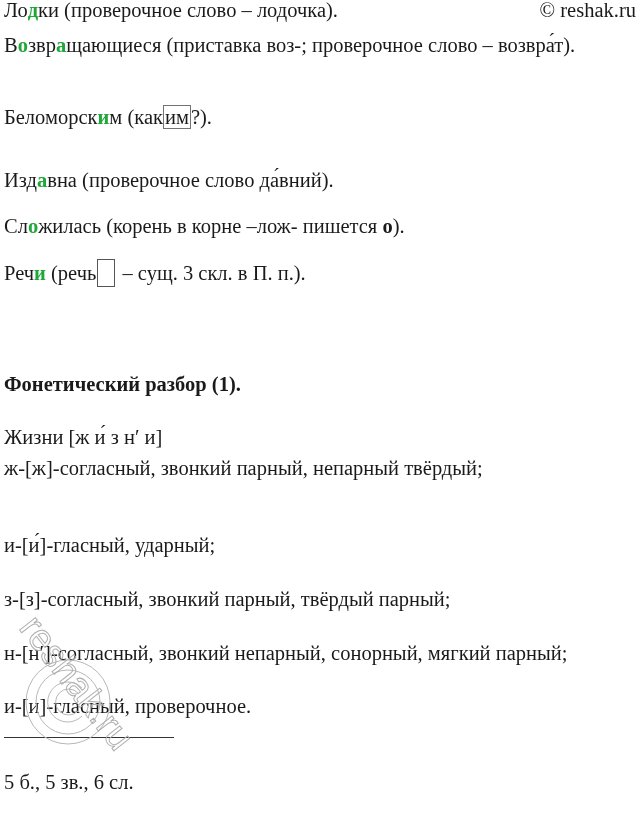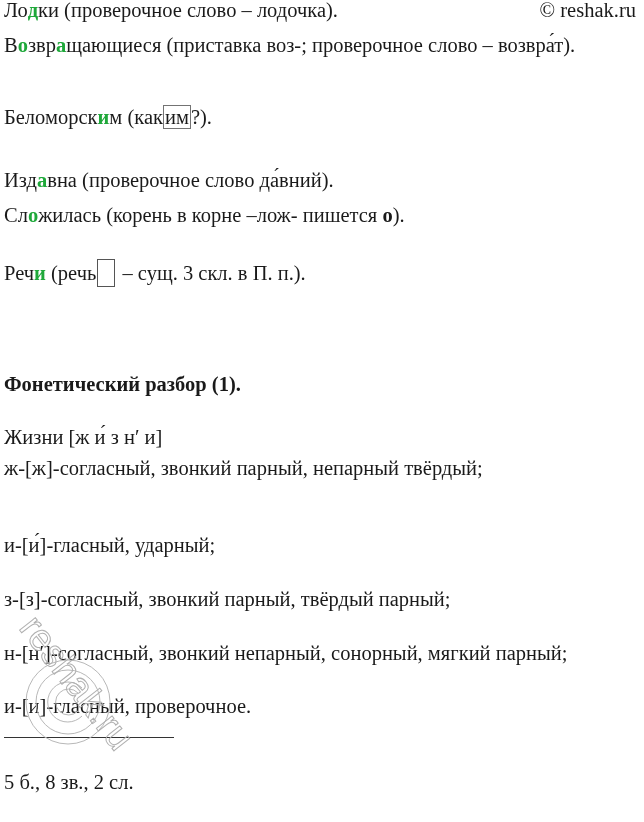--- a/index.html
+++ b/index.html
@@ -17,33 +17,33 @@
 </head>
 <body>
 
 <div class="copyright">© reshak.ru</div>
 
 <div id="spelling">
     <div class="line" style="top: -2px;"><span>Ло</span><span class="g">д</span><span>ки (проверочное слово – лодочка).</span></div>
     <div class="line" style="top: 33px;"><span>В</span><span class="g">о</span><span>звр</span><span class="g">а</span><span>щающиеся (приставка воз-; проверочное слово – возвра́т).</span></div>
     <div class="line" style="top: 105px;"><span>Беломорск</span><span class="g">и</span><span>м (как</span><span class="box">им</span><span>?).</span></div>
     <div class="line" style="top: 160px; margin-top: 8px;"><span>Изд</span><span class="g">а</span><span>вна (проверочное слово да́вний).</span></div>
-    <div class="line" style="top: 203px; text-align: center;"><span>Сл</span><span class="g">о</span><span>жилась (корень в корне –лож- пишется </span><span class="b">о</span><span>).</span></div>
+    <div class="line" style="top: 214px; text-align: center;"><span>Сл</span><span class="g">о</span><span>жилась (корень в корне –лож- пишется </span><span class="b">о</span><span>).</span></div>
     <div class="line" style="top: 259px;"><span>Реч</span><span class="g">и</span><span> (речь</span><span class="emptybox"></span><span> – сущ. 3 скл. в П. п.).</span></div>
   </div>
 
 <div class="line b" style="top:372px">Фонетический разбор (1).</div>
 <div class="line" style="top:425px">Жизни [ж и́ з н′ и]</div>
 <div class="line" style="top:456px">ж-[ж]-согласный, звонкий парный, непарный твёрдый;</div>
 <div class="line" style="top:533px">и-[и́]-гласный, ударный;</div>
 <div class="line" style="top:587px">з-[з]-согласный, звонкий парный, твёрдый парный;</div>
 <div class="line" style="top:641px">н-[н′]-согласный, звонкий непарный, сонорный, мягкий парный;</div>
 <div class="line" style="top:694px">и-[и]-гласный, проверочное.</div>
 <div class="rule"></div>
-<div class="line" style="top:770px">5 б., 8 зв., 2 сл.</div>
+<div class="line" style="top:770px">5 б., 5 зв., 6 сл.</div>
 
 <svg class="wm" style="left:8px; top:610px" width="150" height="170" viewBox="0 0 150 170">
   <g fill="none" stroke="#b8b8b8" stroke-width="1">
     <circle cx="60" cy="92" r="42"></circle>
     <circle cx="60" cy="92" r="32"></circle>
     <path d="M74 78 A20 20 0 1 0 74 106"></path>
     <path d="M70 83 A13 13 0 1 0 70 101"></path>
   </g>
   <text x="0" y="0" transform="translate(10,18) rotate(52)" font-family="Liberation Sans, sans-serif" font-size="38" fill="none" stroke="#b0b0b0" stroke-width="1">reshak.ru</text>
 </svg>

